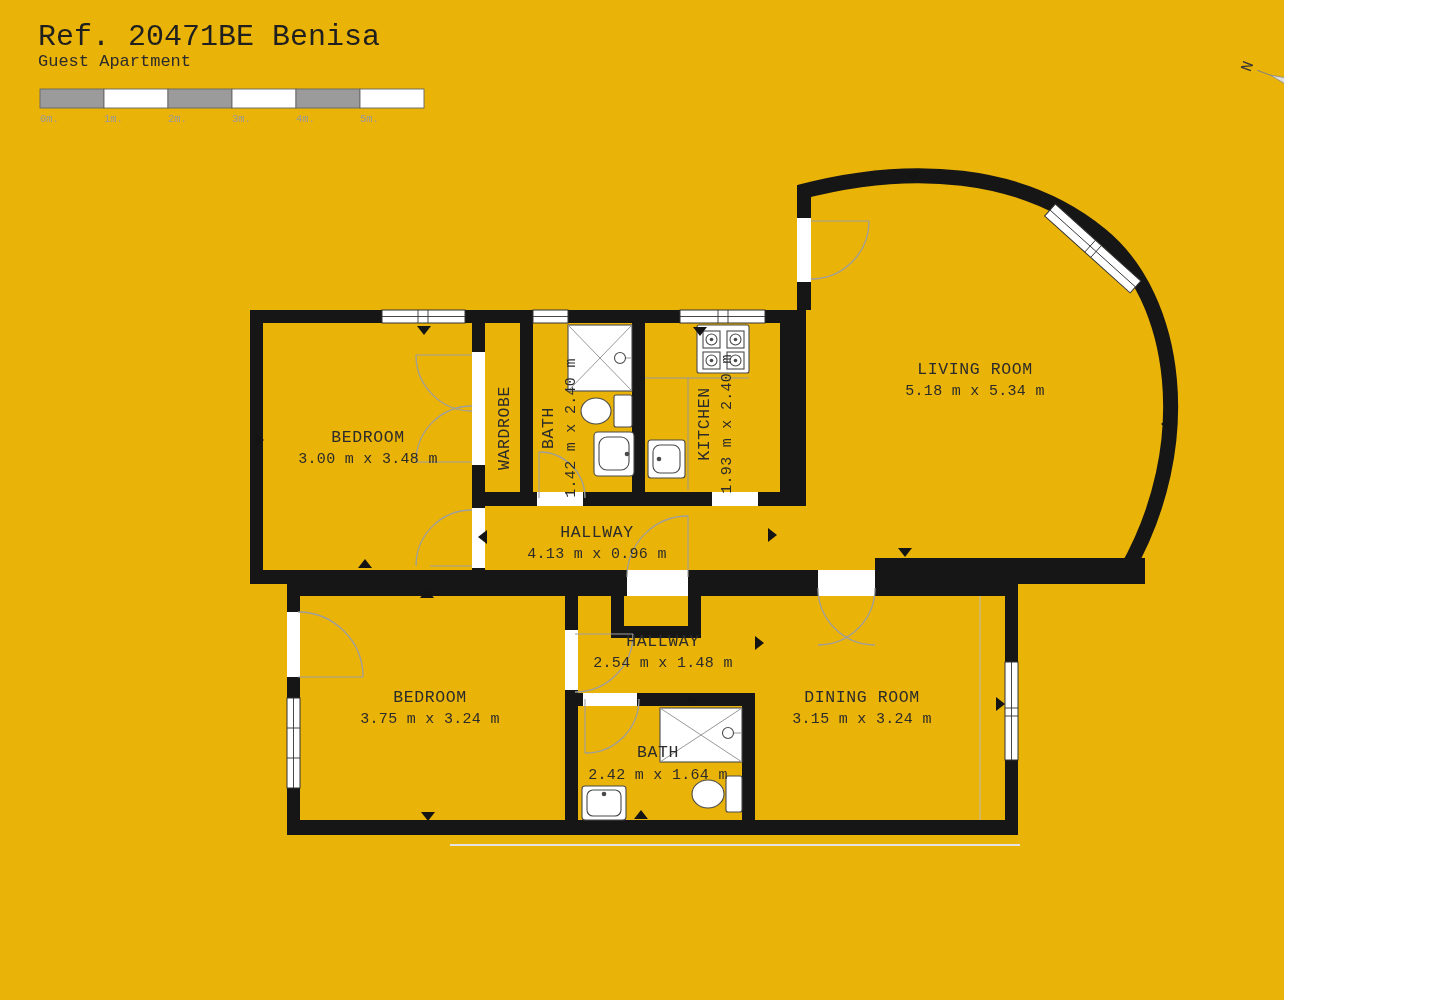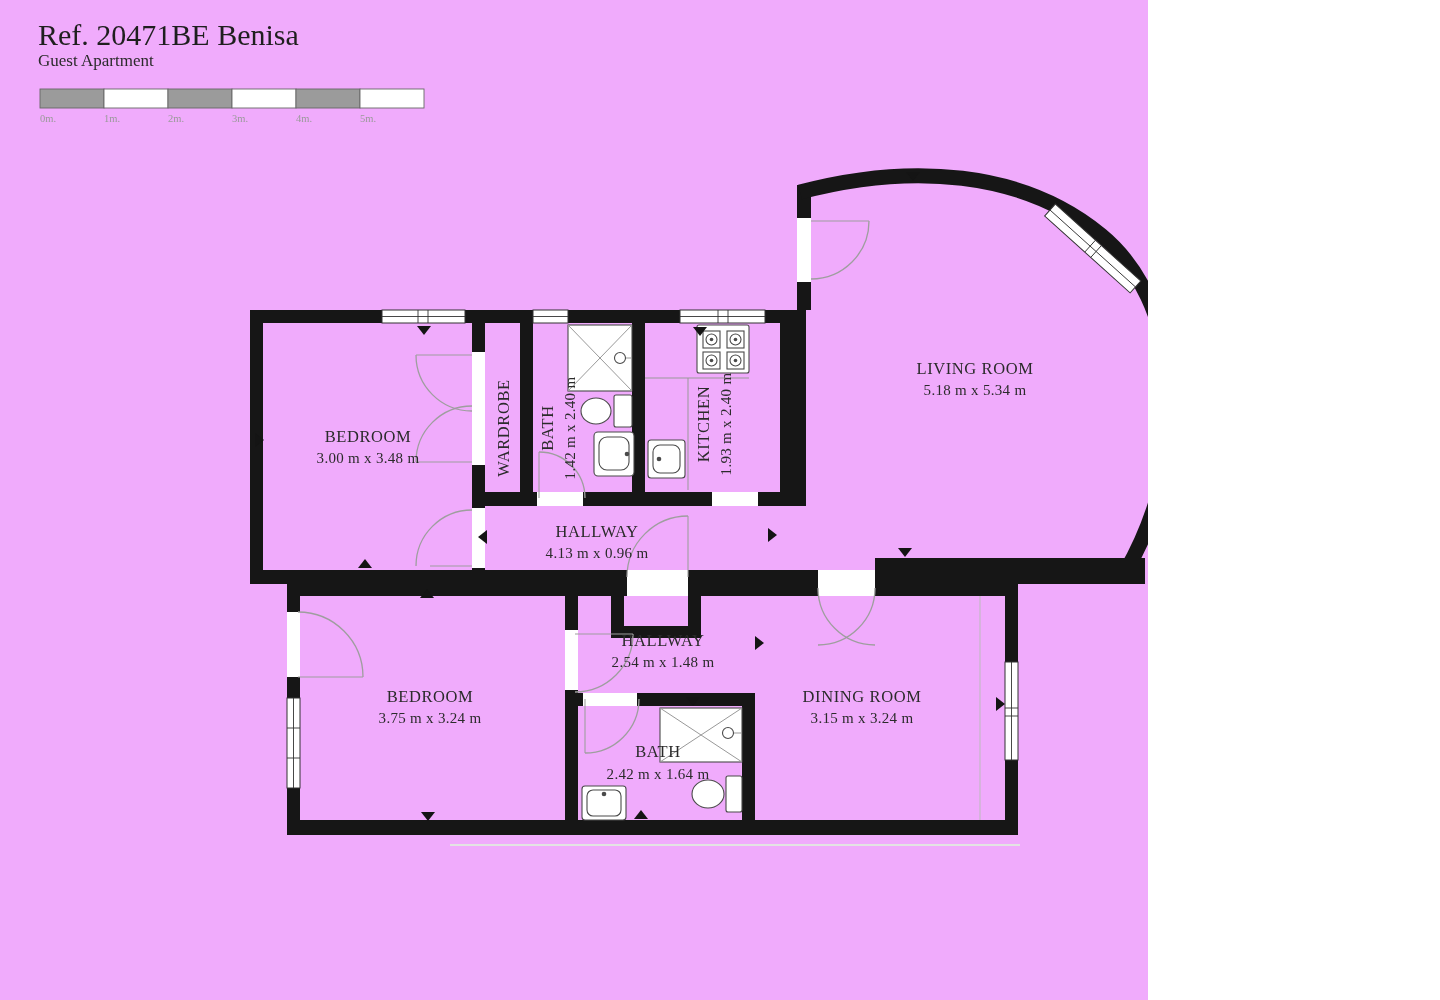--- a/index.html
+++ b/index.html
@@ -1,17 +1,17 @@
 <!DOCTYPE html>
 <html><head>
 <meta charset="utf-8">
 <style>
   html,body{margin:0;padding:0;background:#ffffff;}
-  .page{position:relative;width:1148px;height:1000px;background:#f0abfc;overflow:hidden;
-        font-family:Liberation Serif, serif;}
+  .page{position:relative;width:1284px;height:1000px;background:#eab308;overflow:hidden;
+        font-family:Liberation Mono, monospace;}
   svg{display:block;}
   .wall{fill:#161616;}
   .opening{fill:#ffffff;}
   .door{stroke:#9e9e9e;stroke-width:1.3;fill:none;}
   .leaf{stroke:#9e9e9e;stroke-width:1.1;}
   .win{fill:#ffffff;stroke:#333333;stroke-width:1;}
   .winline{stroke:#333333;stroke-width:0.9;}
   .fixture{fill:#ffffff;stroke:#4a4a4a;stroke-width:1.1;}
   .fixline{stroke:#999999;stroke-width:1;}
   .tick{fill:#141414;}

